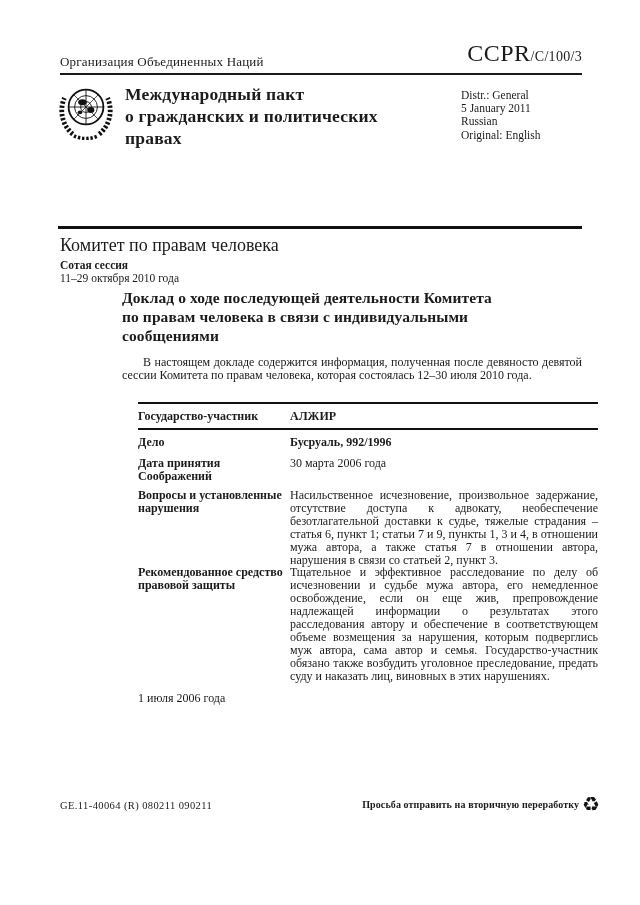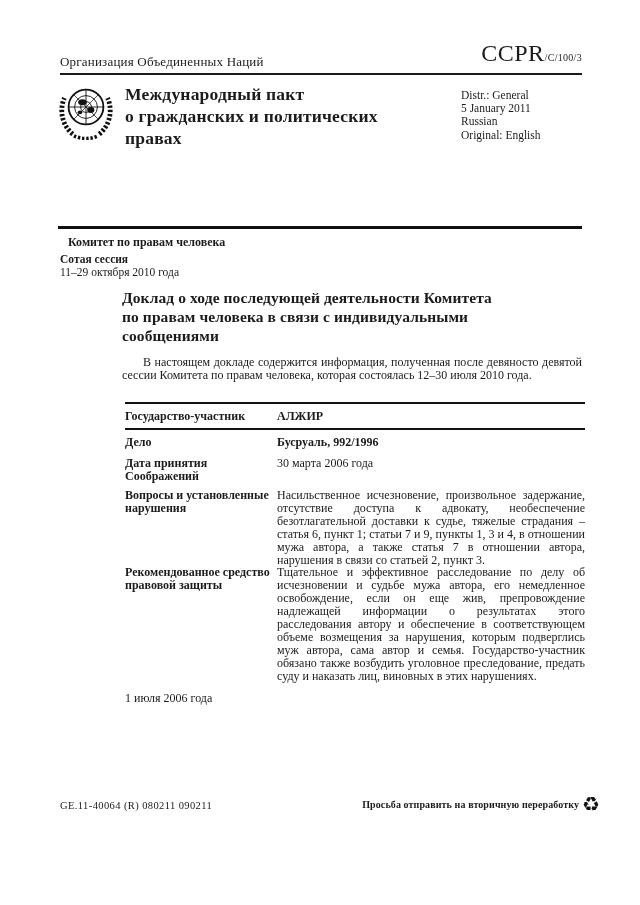--- a/index.html
+++ b/index.html
@@ -15,21 +15,21 @@
   
   .org-name {
     position:absolute; left:60px; top:54px;
     font-size:13px; letter-spacing:.2px;
   }
   .doc-symbol {
     position:absolute; right:58px; top:40px;
     display:flex; align-items:baseline;
   }
   .doc-symbol .main { font-size:24px; letter-spacing:.5px; }
-  .doc-symbol .suffix { font-size:10px; letter-spacing:.3px; }
+  .doc-symbol .suffix { font-size:14px; letter-spacing:.3px; }
   .rule-top {
     position:absolute; left:60px; top:73px; width:522px;
     border-top:2px solid #1a1a1a;
   }
   .emblem {
     position:absolute; left:56px; top:80px; width:60px; height:60px;
   }
   .covenant-title {
     position:absolute; left:125px; top:83px;
     font-size:17.5px; font-weight:bold; line-height:22px;
@@ -38,37 +38,37 @@
   .distr-block {
     position:absolute; left:420px; top:89px;
     font-size:11.5px; line-height:13.2px;margin-left:41px;
   }
   .rule-thick {
     position:absolute; left:58px; top:226px; width:524px;
     border-top:3px solid #111;
   }
   
   .committee { position:absolute; left:60px; top:235px; }
-  .committee .name { font-size:12px; font-weight:bold; margin-bottom:3px;margin-left:8px; }
+  .committee .name { font-size:18px; font-weight:normal; margin-bottom:3px; }
   .committee .session { font-size:11.5px; font-weight:bold; }
   .committee .dates { font-size:11.5px; margin-top:1px; }
   
   .report-title {
     position:absolute; left:122px; top:288px;
     font-size:15.5px; font-weight:bold; line-height:19px;
     letter-spacing:.1px;
   }
   .intro {
     position:absolute; left:122px; top:356px; width:460px;
     font-size:12px; line-height:13.4px;
     text-align:justify; text-indent:21px;
   }
   
   .case-table {
-    position:absolute; left:125px; top:402px; width:460px;
+    position:absolute; left:138px; top:402px; width:460px;
     border-top:2px solid #111;
     font-size:12px;
   }
   .t-row { display:flex; }
   .t-row .t-label {
     width:152px; padding-right:6px;
     font-weight:bold; line-height:13px;
     flex:none;
   }
   .t-row .t-value { flex:1; line-height:12.9px; }

